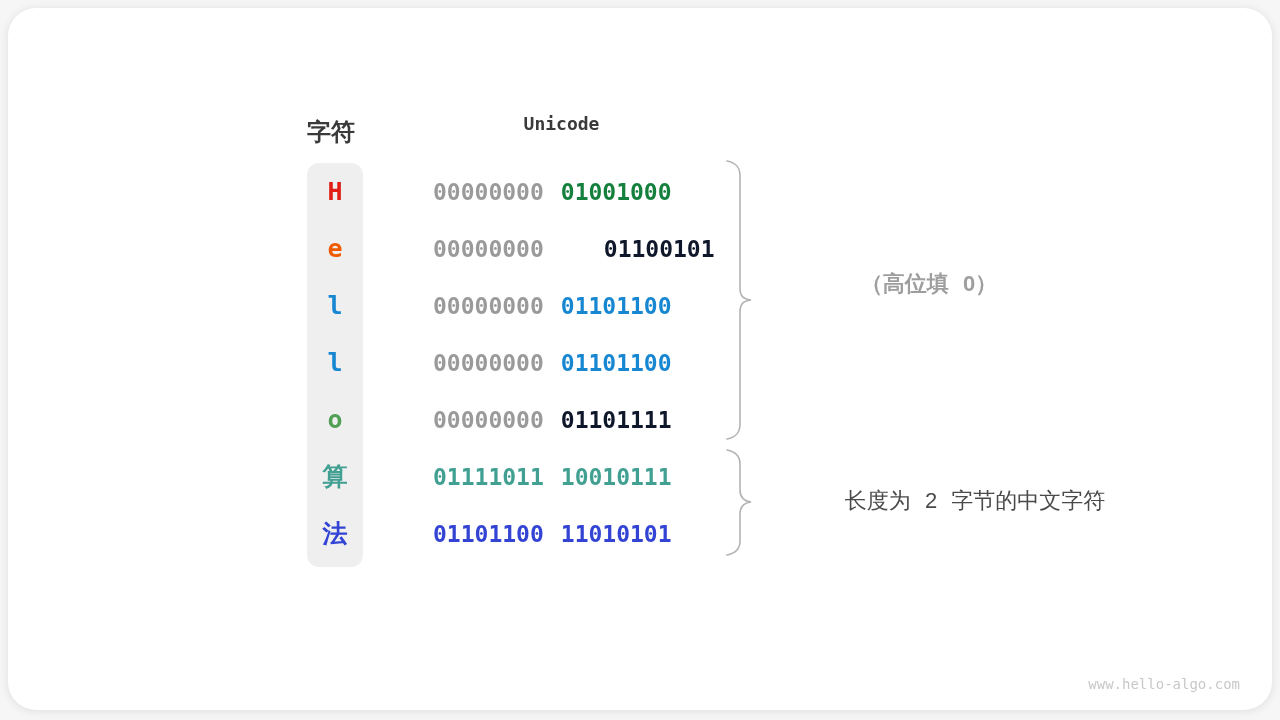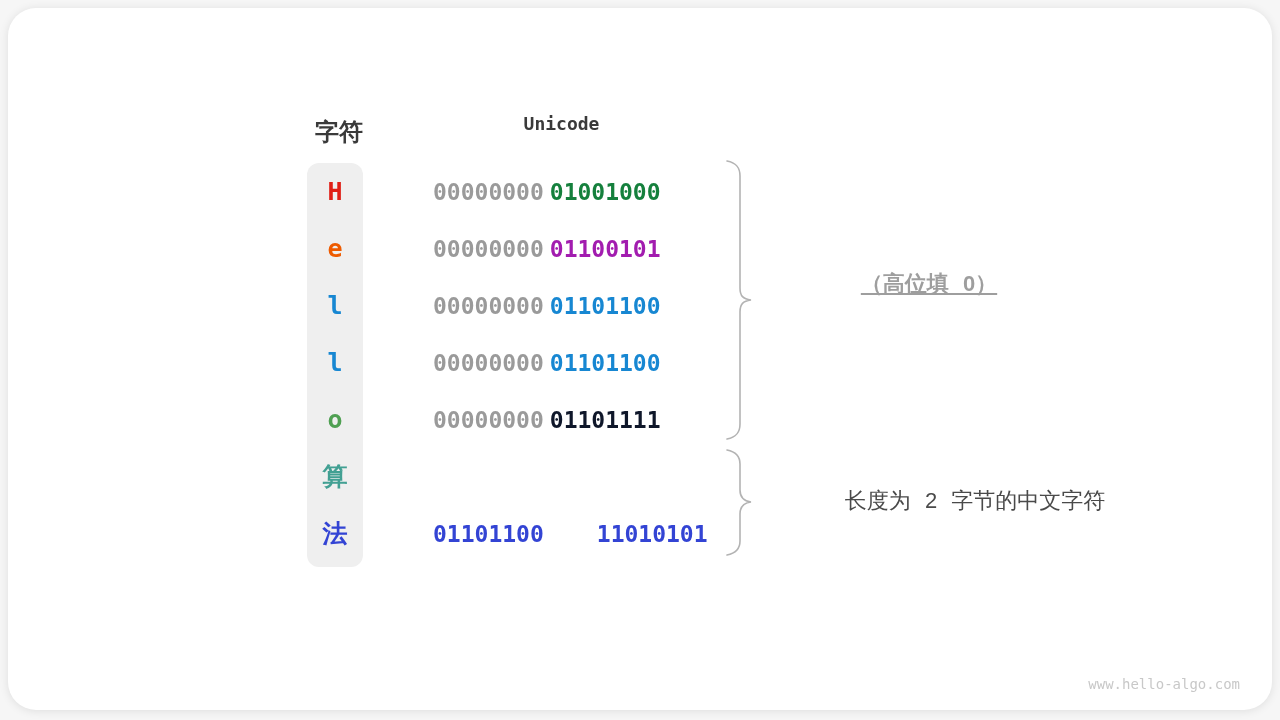--- a/index.html
+++ b/index.html
@@ -2,39 +2,39 @@
 <html style="--page-bg: #f6f6f6; --card-bg: #ffffff; --char-strip-bg: #efefef; --header-text: #3a3a3a; --padding-bits: #9a9a9a; --annotation-text: #4a4a4a; --annotation-sub-text: #9e9e9e; --brace: #b3b3b3; --watermark: #c8c8c8;"><head>
 <meta charset="utf-8">
 <style>
   html,body{margin:0;padding:0;}
   .canvas{position:relative;width:1280px;height:720px;background:var(--page-bg,#f6f6f6);
           font-family:"Liberation Sans",sans-serif;overflow:hidden;}
   .card{position:absolute;left:8px;top:8px;width:1264px;height:702px;
         background:var(--card-bg,#ffffff);border-radius:28px;
         box-shadow:0 1px 10px rgba(0,0,0,0.10);}
   .hdr{color:var(--header-text,#3a3a3a);font-weight:bold;}
-  .hdr-char{position:absolute;left:307px;top:116px;width:56px;text-align:right;font-size:24px;}
+  .hdr-char{position:absolute;left:307px;top:116px;width:56px;text-align:left;font-size:24px;}
   .hdr-unicode{position:absolute;left:433px;top:113px;width:257px;text-align:center;
                font-family:"DejaVu Sans Mono",monospace;font-size:18px;}
   .char-strip{position:absolute;left:307px;top:163px;width:56px;height:404px;
               background:var(--char-strip-bg,#efefef);border-radius:12px;}
   .row{position:absolute;left:0;width:1280px;height:57px;}
   .ch{position:absolute;left:307px;top:0;width:56px;height:57px;display:flex;
       align-items:center;justify-content:center;
       font-family:"DejaVu Sans Mono",sans-serif;font-weight:bold;font-size:25px;}
-  .bits{position:absolute;left:433px;top:0;height:57px;display:flex;align-items:center;gap:6px;
+  .bits{position:absolute;left:433px;top:0;height:57px;display:flex;align-items:center;gap:17px;
         font-family:"DejaVu Sans Mono",monospace;font-weight:bold;font-size:23px;}
   .b1.padded{color:var(--padding-bits,#9a9a9a);}
   .braces{position:absolute;left:0;top:0;pointer-events:none;}
   .braces path{stroke:var(--brace,#b3b3b3);stroke-width:1.6;fill:none;stroke-linecap:round;}
   .ann{position:absolute;width:334px;text-align:center;font-size:22px;line-height:37px;
        color:var(--annotation-text,#4a4a4a);word-spacing:8px;}
   .ann-en{left:762px;top:265px;}
   .ann-zh{left:808px;top:482px;}
-  .ann .sub{color:var(--annotation-sub-text,#9e9e9e);font-weight:bold;text-decoration:underline;}
+  .ann .sub{color:var(--annotation-sub-text,#9e9e9e);font-weight:bold;}
   .watermark{position:absolute;right:40px;top:676px;font-family:"DejaVu Sans Mono",monospace;
              font-size:14px;color:var(--watermark,#c8c8c8);text-align:right;}
 </style>
 </head>
 <body>
 
 <div class="canvas">
   <div class="card"></div>
 
   <div class="hdr hdr-char">字符</div>
@@ -47,21 +47,21 @@
         <span class="ch" style="color: rgb(224, 31, 22);">H</span>
         <span class="bits">
           <span class="b1 padded">00000000</span>
           <span class="b2" style="color: #15803d;">01001000</span>
         </span>
       </div>
       <div class="row" style="top: 220px;">
         <span class="ch" style="color: rgb(238, 91, 0);">e</span>
         <span class="bits">
           <span class="b1 padded">00000000</span>
-          <span class="b2" style="color: #a21caf;">01100101</span>
+          <span class="b2" style="color: #0f172a; margin-left: 43px;">01100101</span>
         </span>
       </div>
       <div class="row" style="top: 277px;">
         <span class="ch" style="color: rgb(23, 135, 210);">l</span>
         <span class="bits">
           <span class="b1 padded">00000000</span>
           <span class="b2" style="color: rgb(23, 135, 210);">01101100</span>
         </span>
       </div>
       <div class="row" style="top: 334px;">
@@ -73,26 +73,30 @@
       </div>
       <div class="row" style="top: 391px;">
         <span class="ch" style="color: rgb(79, 160, 82);">o</span>
         <span class="bits">
           <span class="b1 padded">00000000</span>
           <span class="b2" style="color: #0f172a;">01101111</span>
         </span>
       </div>
       <div class="row" style="top: 448px;">
         <span class="ch" style="color: rgb(66, 160, 147);">算</span>
+        <span class="bits">
+          <span class="b1" style="color: rgb(66, 160, 147);">01111011</span>
+          <span class="b2" style="color: rgb(66, 160, 147);">10010111</span>
+        </span>
       </div>
       <div class="row" style="top: 505px;">
         <span class="ch" style="color: rgb(51, 68, 212);">法</span>
         <span class="bits">
           <span class="b1" style="color: rgb(51, 68, 212);">01101100</span>
-          <span class="b2" style="color: rgb(51, 68, 212); margin-left: 47px;">11010101</span>
+          <span class="b2" style="color: rgb(51, 68, 212);">11010101</span>
         </span>
       </div>
     </div>
 
   <svg class="braces" width="1280" height="720" viewBox="0 0 1280 720">
     <path d="M727 161 C737 163 740 168 740 176 L740 288 C740 296 743 299 751 300
              C743 301 740 304 740 312 L740 424 C740 432 737 437 727 439"></path>
     <path d="M727 450 C737 452 740 457 740 464 L740 490 C740 497 743 501 751 502
              C743 503 740 507 740 514 L740 541 C740 548 737 553 727 555"></path>
   </svg>

